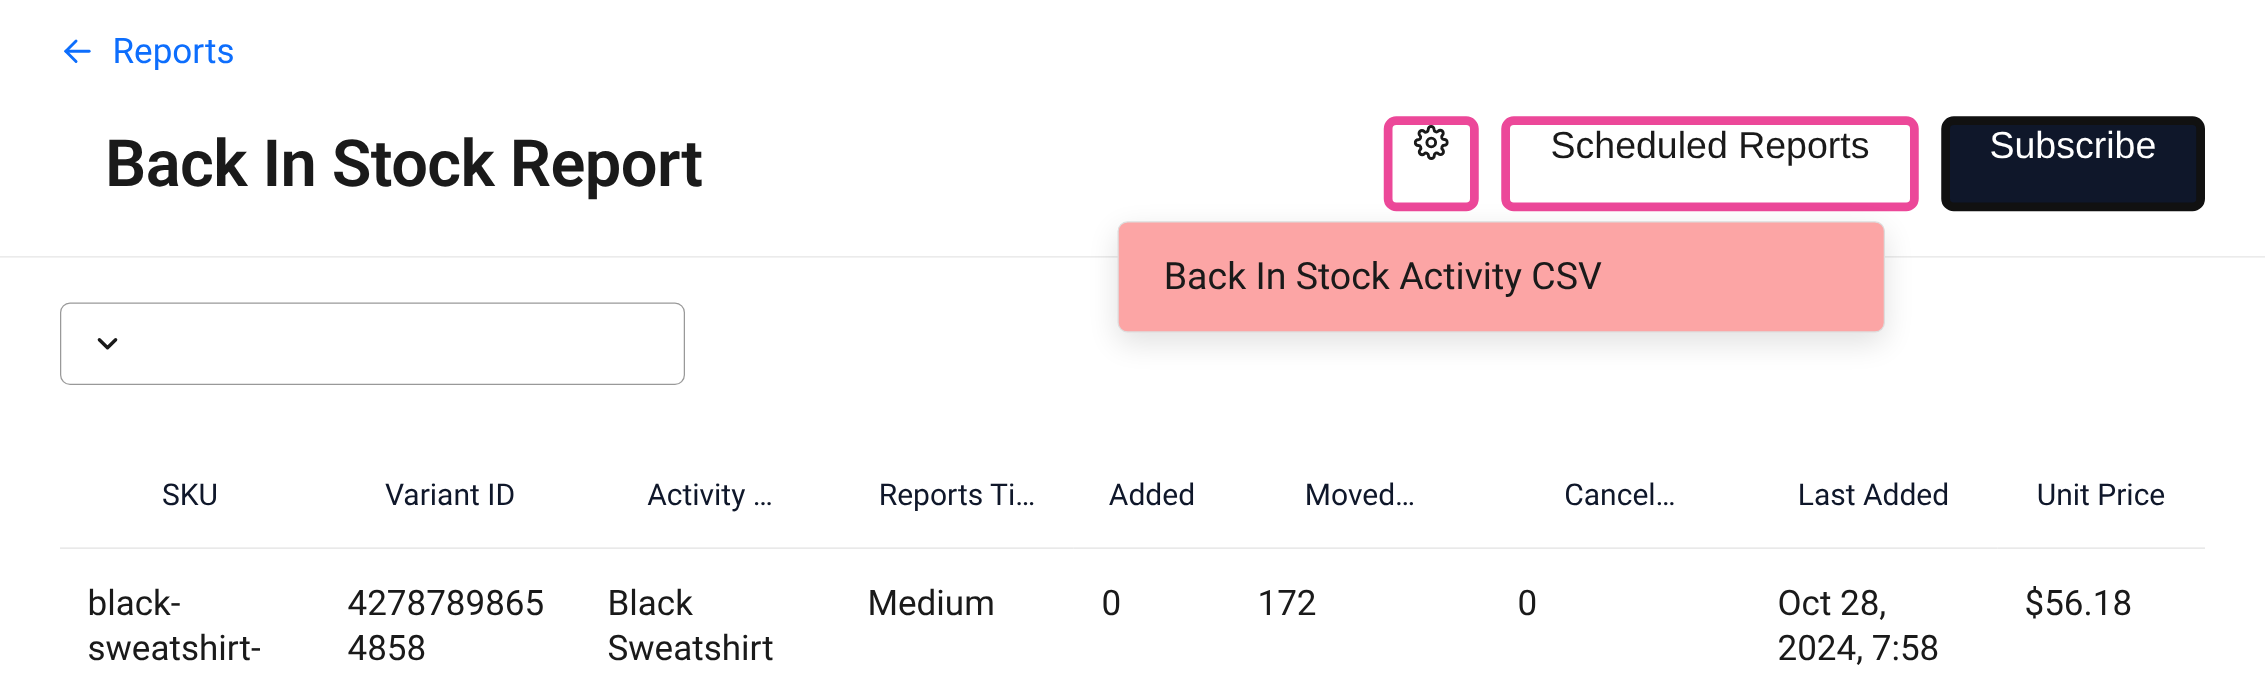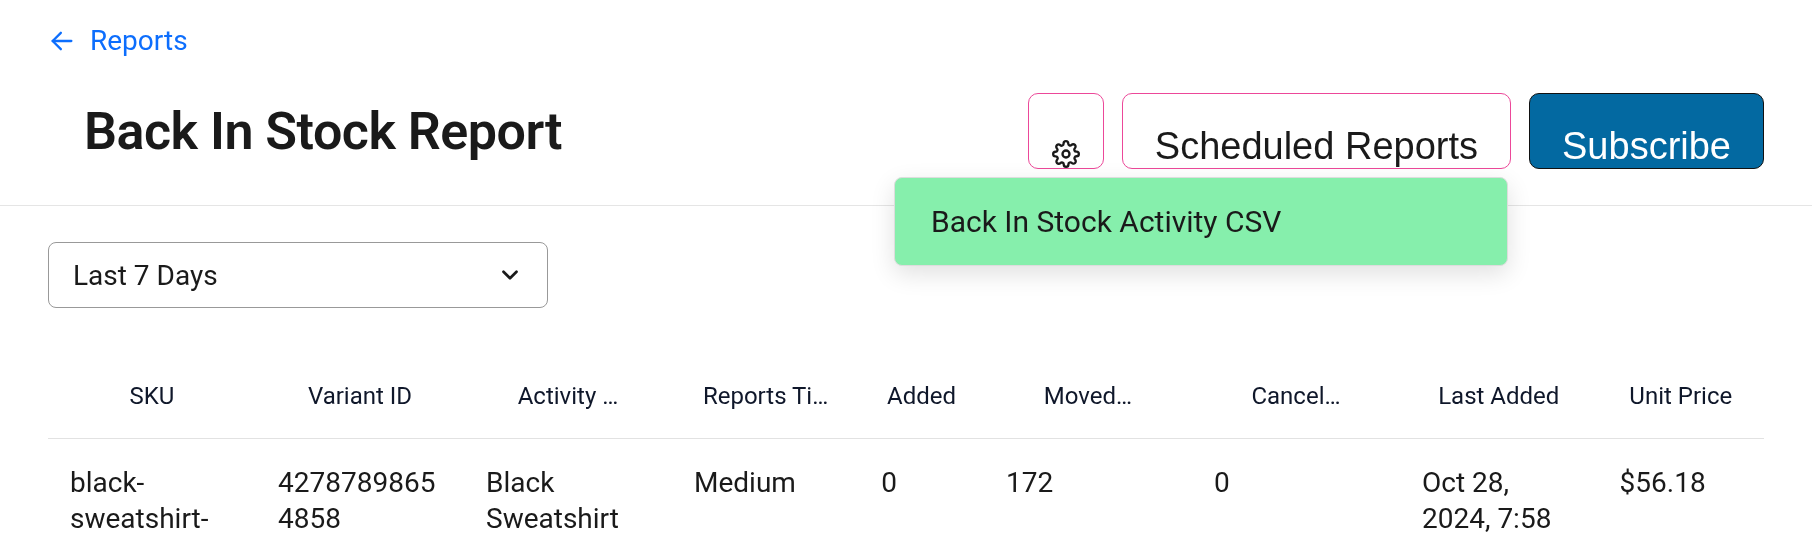--- a/index.html
+++ b/index.html
@@ -46,51 +46,51 @@
     letter-spacing: -0.5px;
   }
 
   .actions {
     display: flex;
     align-items: center;
     gap: 18px;
     position: relative;
   }
   .btn {
-    border: 1px solid #ec4899;
+    border: 7px solid #ec4899;
     background: #fff;
     border-radius: 10px;
     height: 76px;
     padding: 0 32px;
-    font-size: 38px;
+    font-size: 30px;
     font-weight: 500;
     color: #1a1a1a;
     cursor: pointer;
     display: inline-flex;
-    align-items: flex-end;
+    align-items: flex-start;
     gap: 14px;
   }
   .btn-icon {
     width: 76px;
     padding: 0;
     justify-content: center;
   }
   .btn-primary {
-    background: #0369a1;
+    background: #0f172a;
     color: #fff;
     border-color: #111;
   }
   .btn svg { width: 28px; height: 28px; }
 
   .dropdown {
     position: absolute;
     top: 84px;
     right: 256px;
     width: 614px;
-    background: #86efac;
+    background: #fca5a5;
     border: 1px solid #ddd;
     border-radius: 8px;
     box-shadow: 0 8px 24px rgba(0,0,0,0.12);
     overflow: hidden;
     z-index: 10;
   }
   .dropdown-item {
     padding: 26px 36px;
     font-size: 30px;
     font-weight: 400;
@@ -191,21 +191,20 @@
         <div class="dropdown-item">
           <span>Back In Stock Activity CSV</span>
         </div>
       </div>
     </div>
   </div>
 </div>
 
 <div class="body-region">
   <div class="filter-select">
-    <span>Last 7 Days</span>
     <svg viewBox="0 0 24 24" fill="none" stroke="#1a1a1a" stroke-width="2.5" stroke-linecap="round" stroke-linejoin="round">
         <polyline points="6 9 12 15 18 9"></polyline>
       </svg>
   </div>
 
   <table class="table">
     <colgroup>
       <col class="col-sku">
         <col class="col-variantid">
         <col class="col-product">

